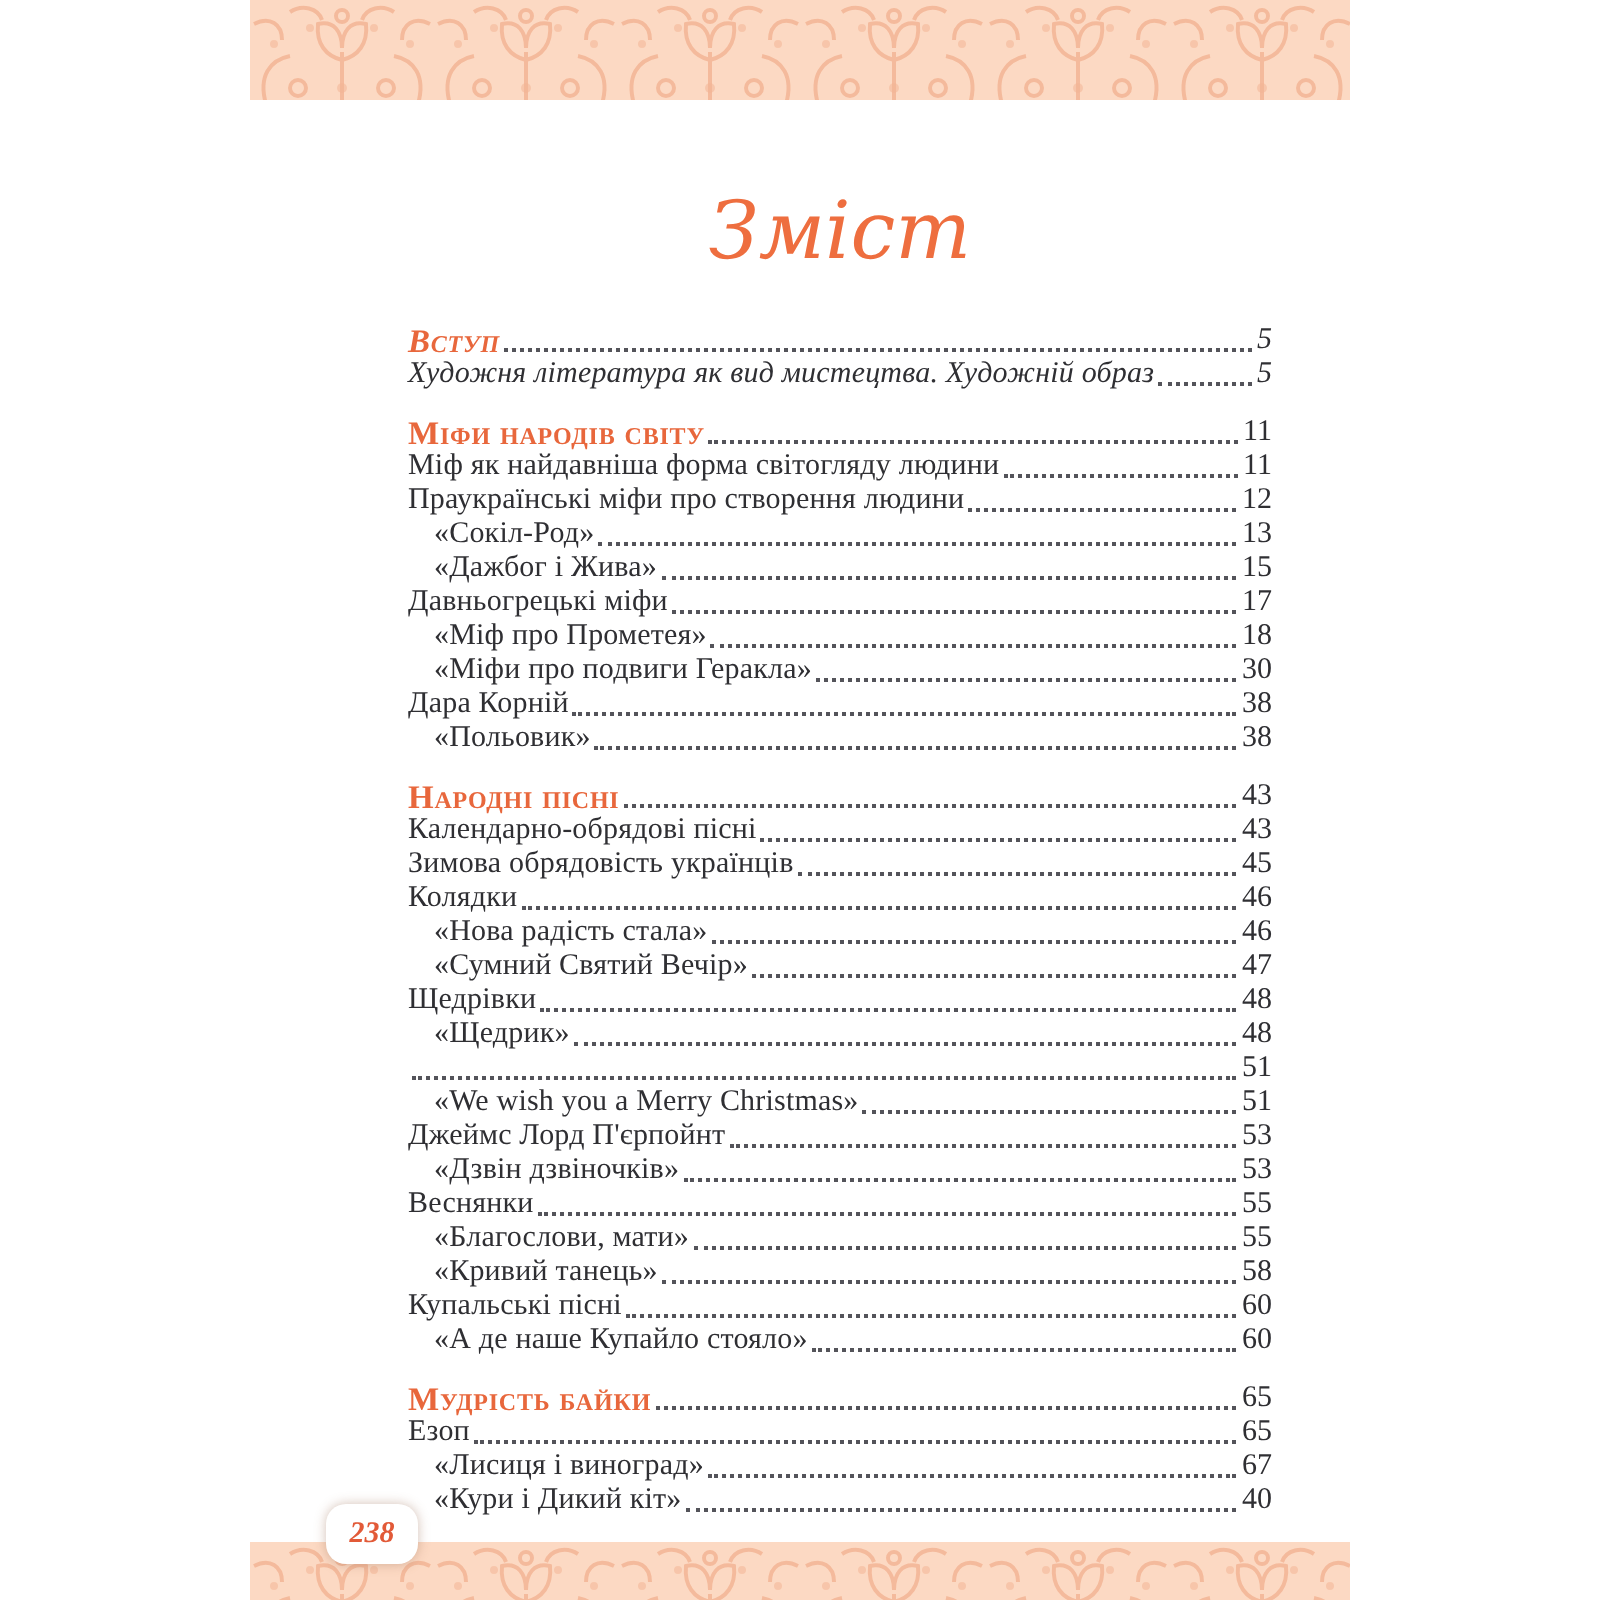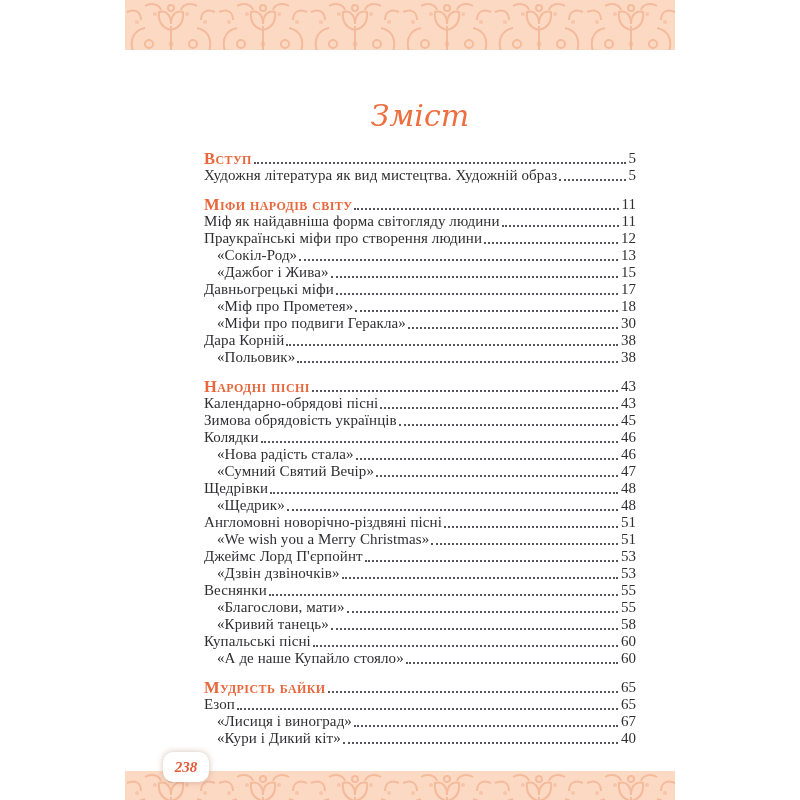--- a/index.html
+++ b/index.html
@@ -15,30 +15,30 @@
   .band { position: absolute; left: 0; width: 100%; overflow: hidden; line-height: 0; }
   .band-top { top: 0; height: 50px; }
   .band-bottom { bottom: 0; height: 29px; }
   .band svg { display: block; }
 
   .book-title {
     position: absolute; top: 94px; left: 79px; width: 432px;
     text-align: center;
     font-family: "DejaVu Serif", serif;
     font-style: italic; font-weight: 500;
-    font-size: 30px; line-height: 44px;
+    font-size: 40px; line-height: 44px;
     color: #ee6e3f;
   }
 
   .toc {
     position: absolute; top: 150px; left: 79px; width: 432px;
     font-size: 15px; color: #2f2f33;
   }
   .toc-section { margin-top: 12px; }
-  .toc-section:first-child { margin-top: 0; }
+  .toc-section:first-child { margin-top: 12px; font-style: italic; }
 
   .row { display: flex; align-items: flex-end; line-height: 17px; }
   .row .label { white-space: nowrap; flex: 0 0 auto; letter-spacing: 0.1px; }
   .row.sub .label { padding-left: 13px; }
   .row.heading .label {
     font-variant: small-caps;
     font-weight: bold;
     color: #e8673c;
     font-size: 16.5px;
     letter-spacing: 0.4px;
@@ -199,21 +199,20 @@
             <span class="label">Щедрівки</span>
             <span class="leader"></span>
             <span class="pagenum">48</span>
           </div>
           <div class="row sub">
             <span class="label">«Щедрик»</span>
             <span class="leader"></span>
             <span class="pagenum">48</span>
           </div>
           <div class="row">
-            <span class="label">Англомовні новорічно-різдвяні пісні</span>
             <span class="leader"></span>
             <span class="pagenum">51</span>
           </div>
           <div class="row sub">
             <span class="label">«We wish you a Merry Christmas»</span>
             <span class="leader"></span>
             <span class="pagenum">51</span>
           </div>
           <div class="row">
             <span class="label">Джеймс Лорд П'єрпойнт</span>

